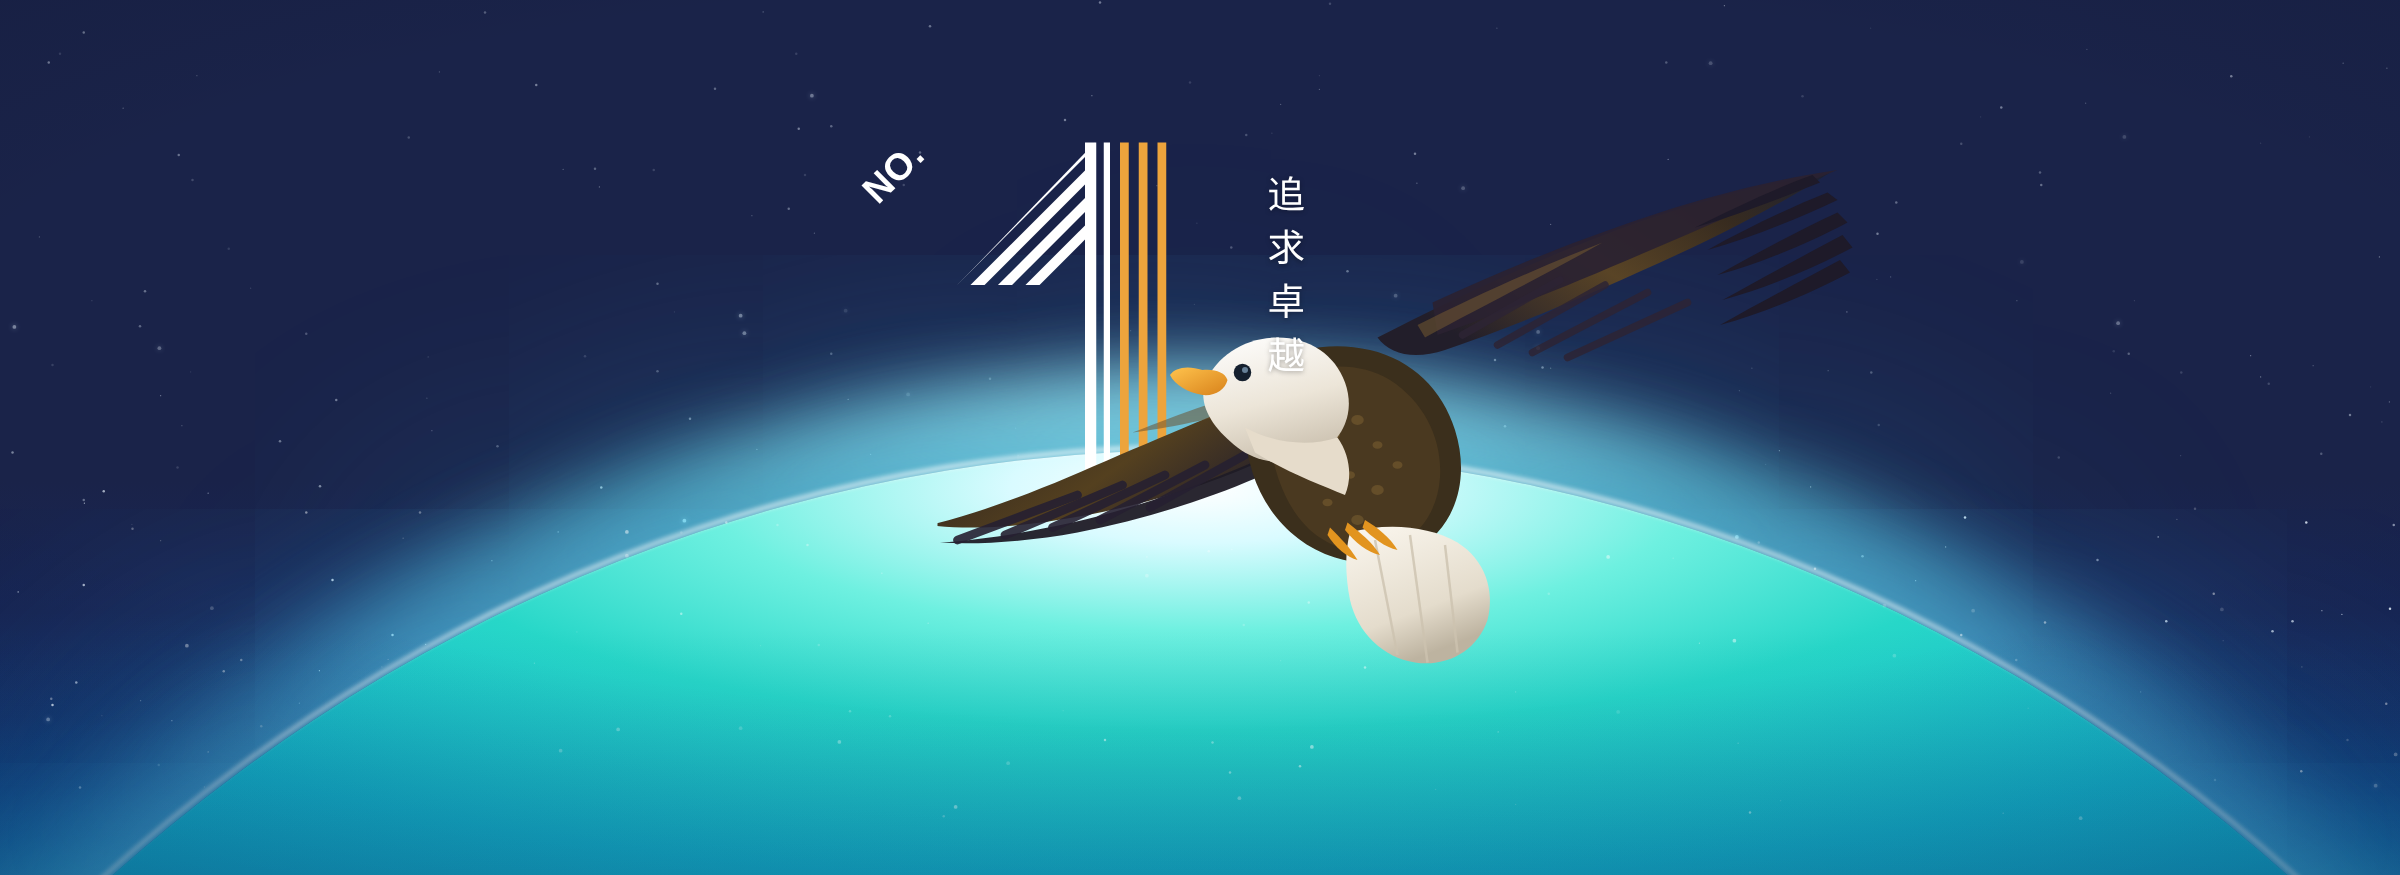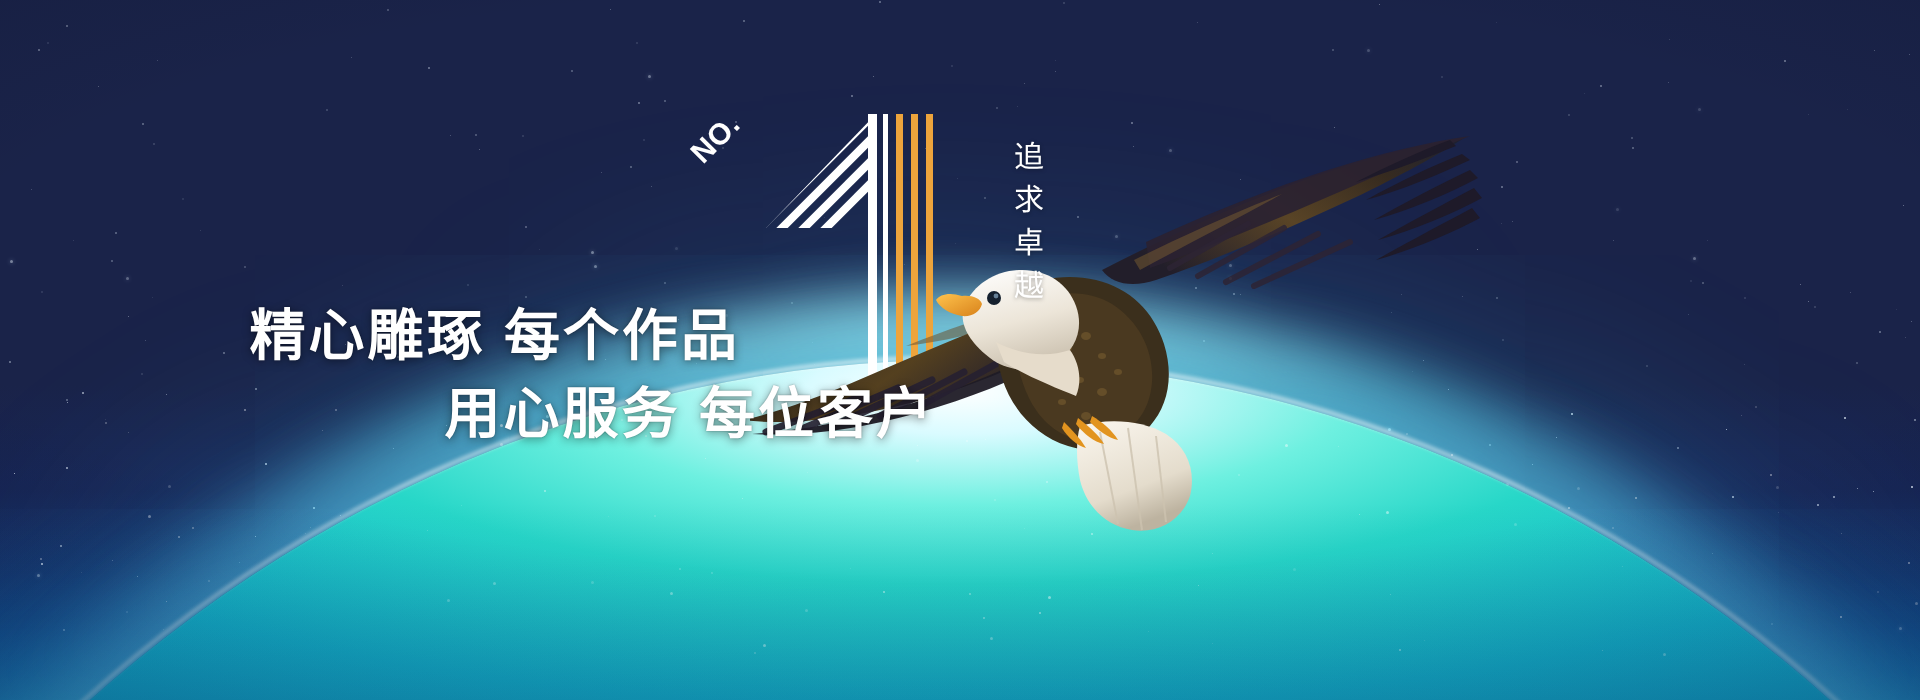--- a/index.html
+++ b/index.html
@@ -700,18 +700,14 @@
     </svg>
   </div>
 
   <div class="vslogan">
     <span>追</span>
     <span>求</span>
     <span>卓</span>
     <span>越</span>
   </div>
 
-  <div class="headlines">
-    <div class="headline line1">精心雕琢 每个作品</div>
-    <div class="headline line2">用心服务 每位客户</div>
-  </div>
 
 </div>
 
 </body></html>

